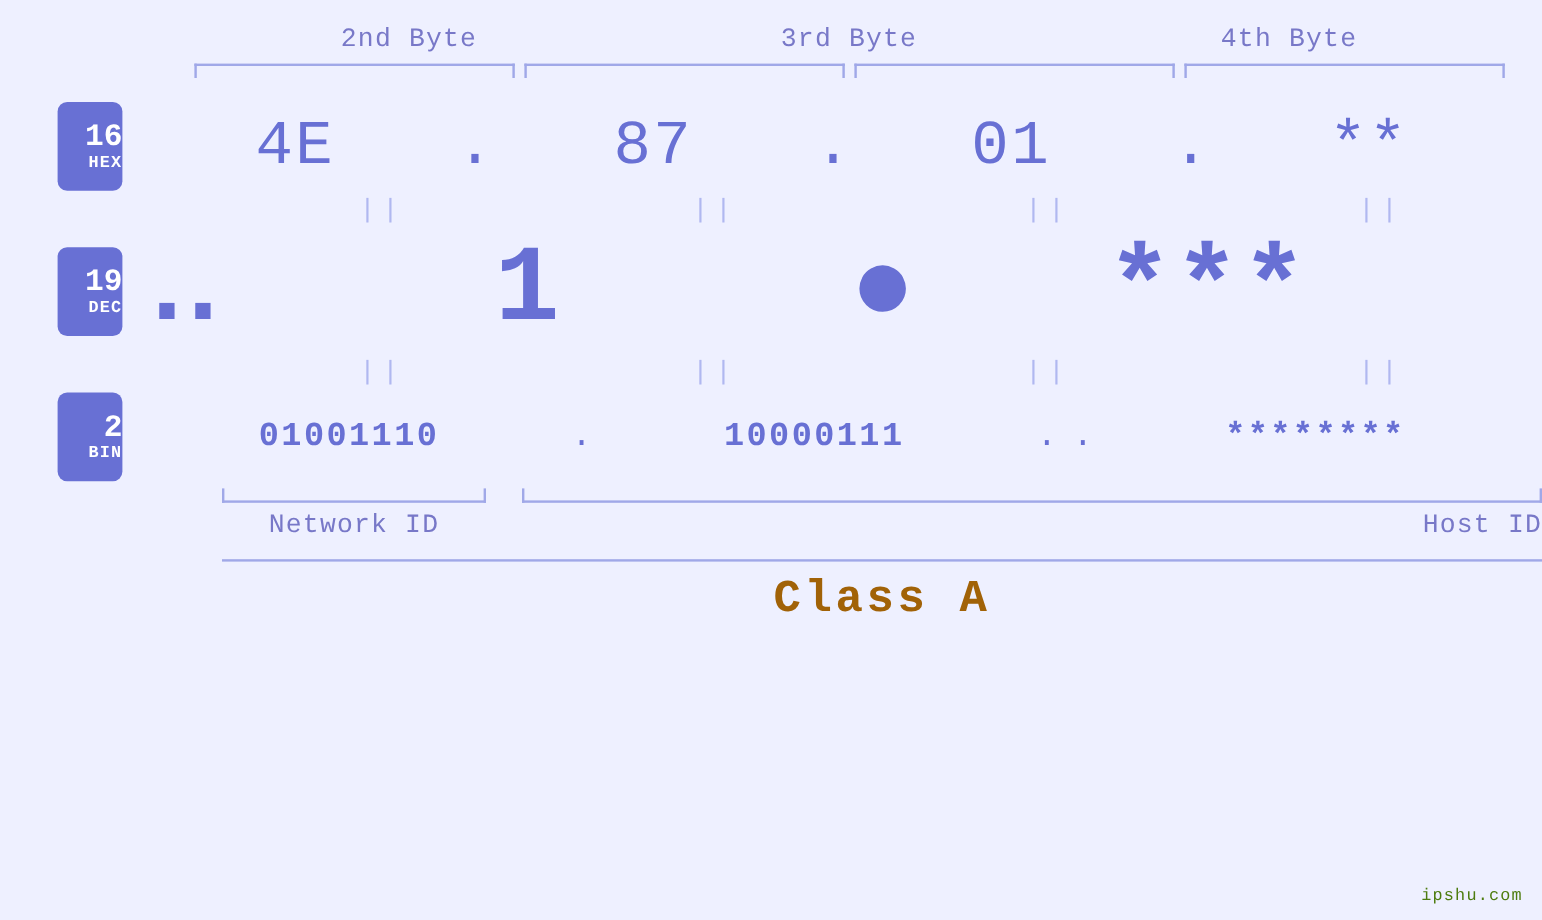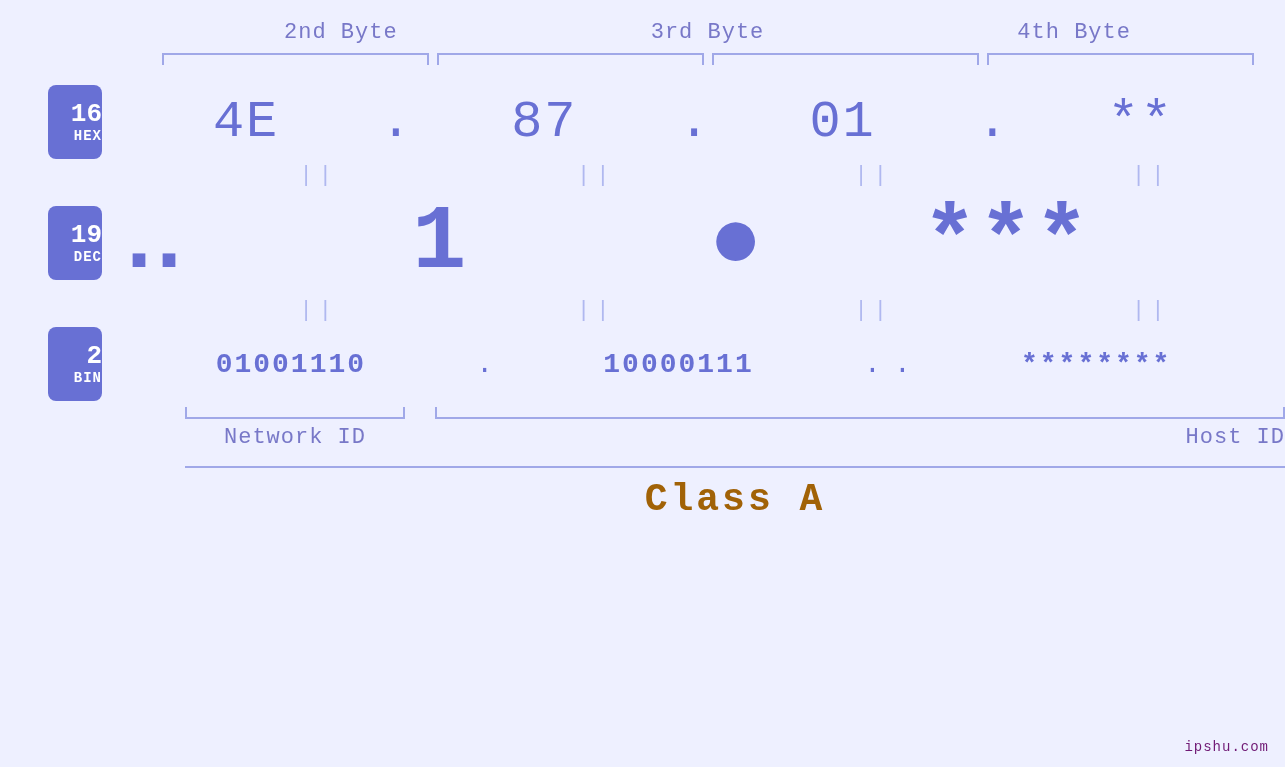--- a/index.html
+++ b/index.html
@@ -249,21 +249,21 @@
       font-weight: bold;
       letter-spacing: 3px;
       margin-top: 10px;
     }
 
     
     .watermark {
       position: absolute;
       bottom: 12px;
       right: 16px;
-      color: #701a75;
+      color: #4d7c0f;
       font-size: 14px;
       font-family: 'Courier New', Courier, monospace;
       letter-spacing: 1px;
     }
   </style>
 </head>
 <body>
 
 <div class="main-container">
 

